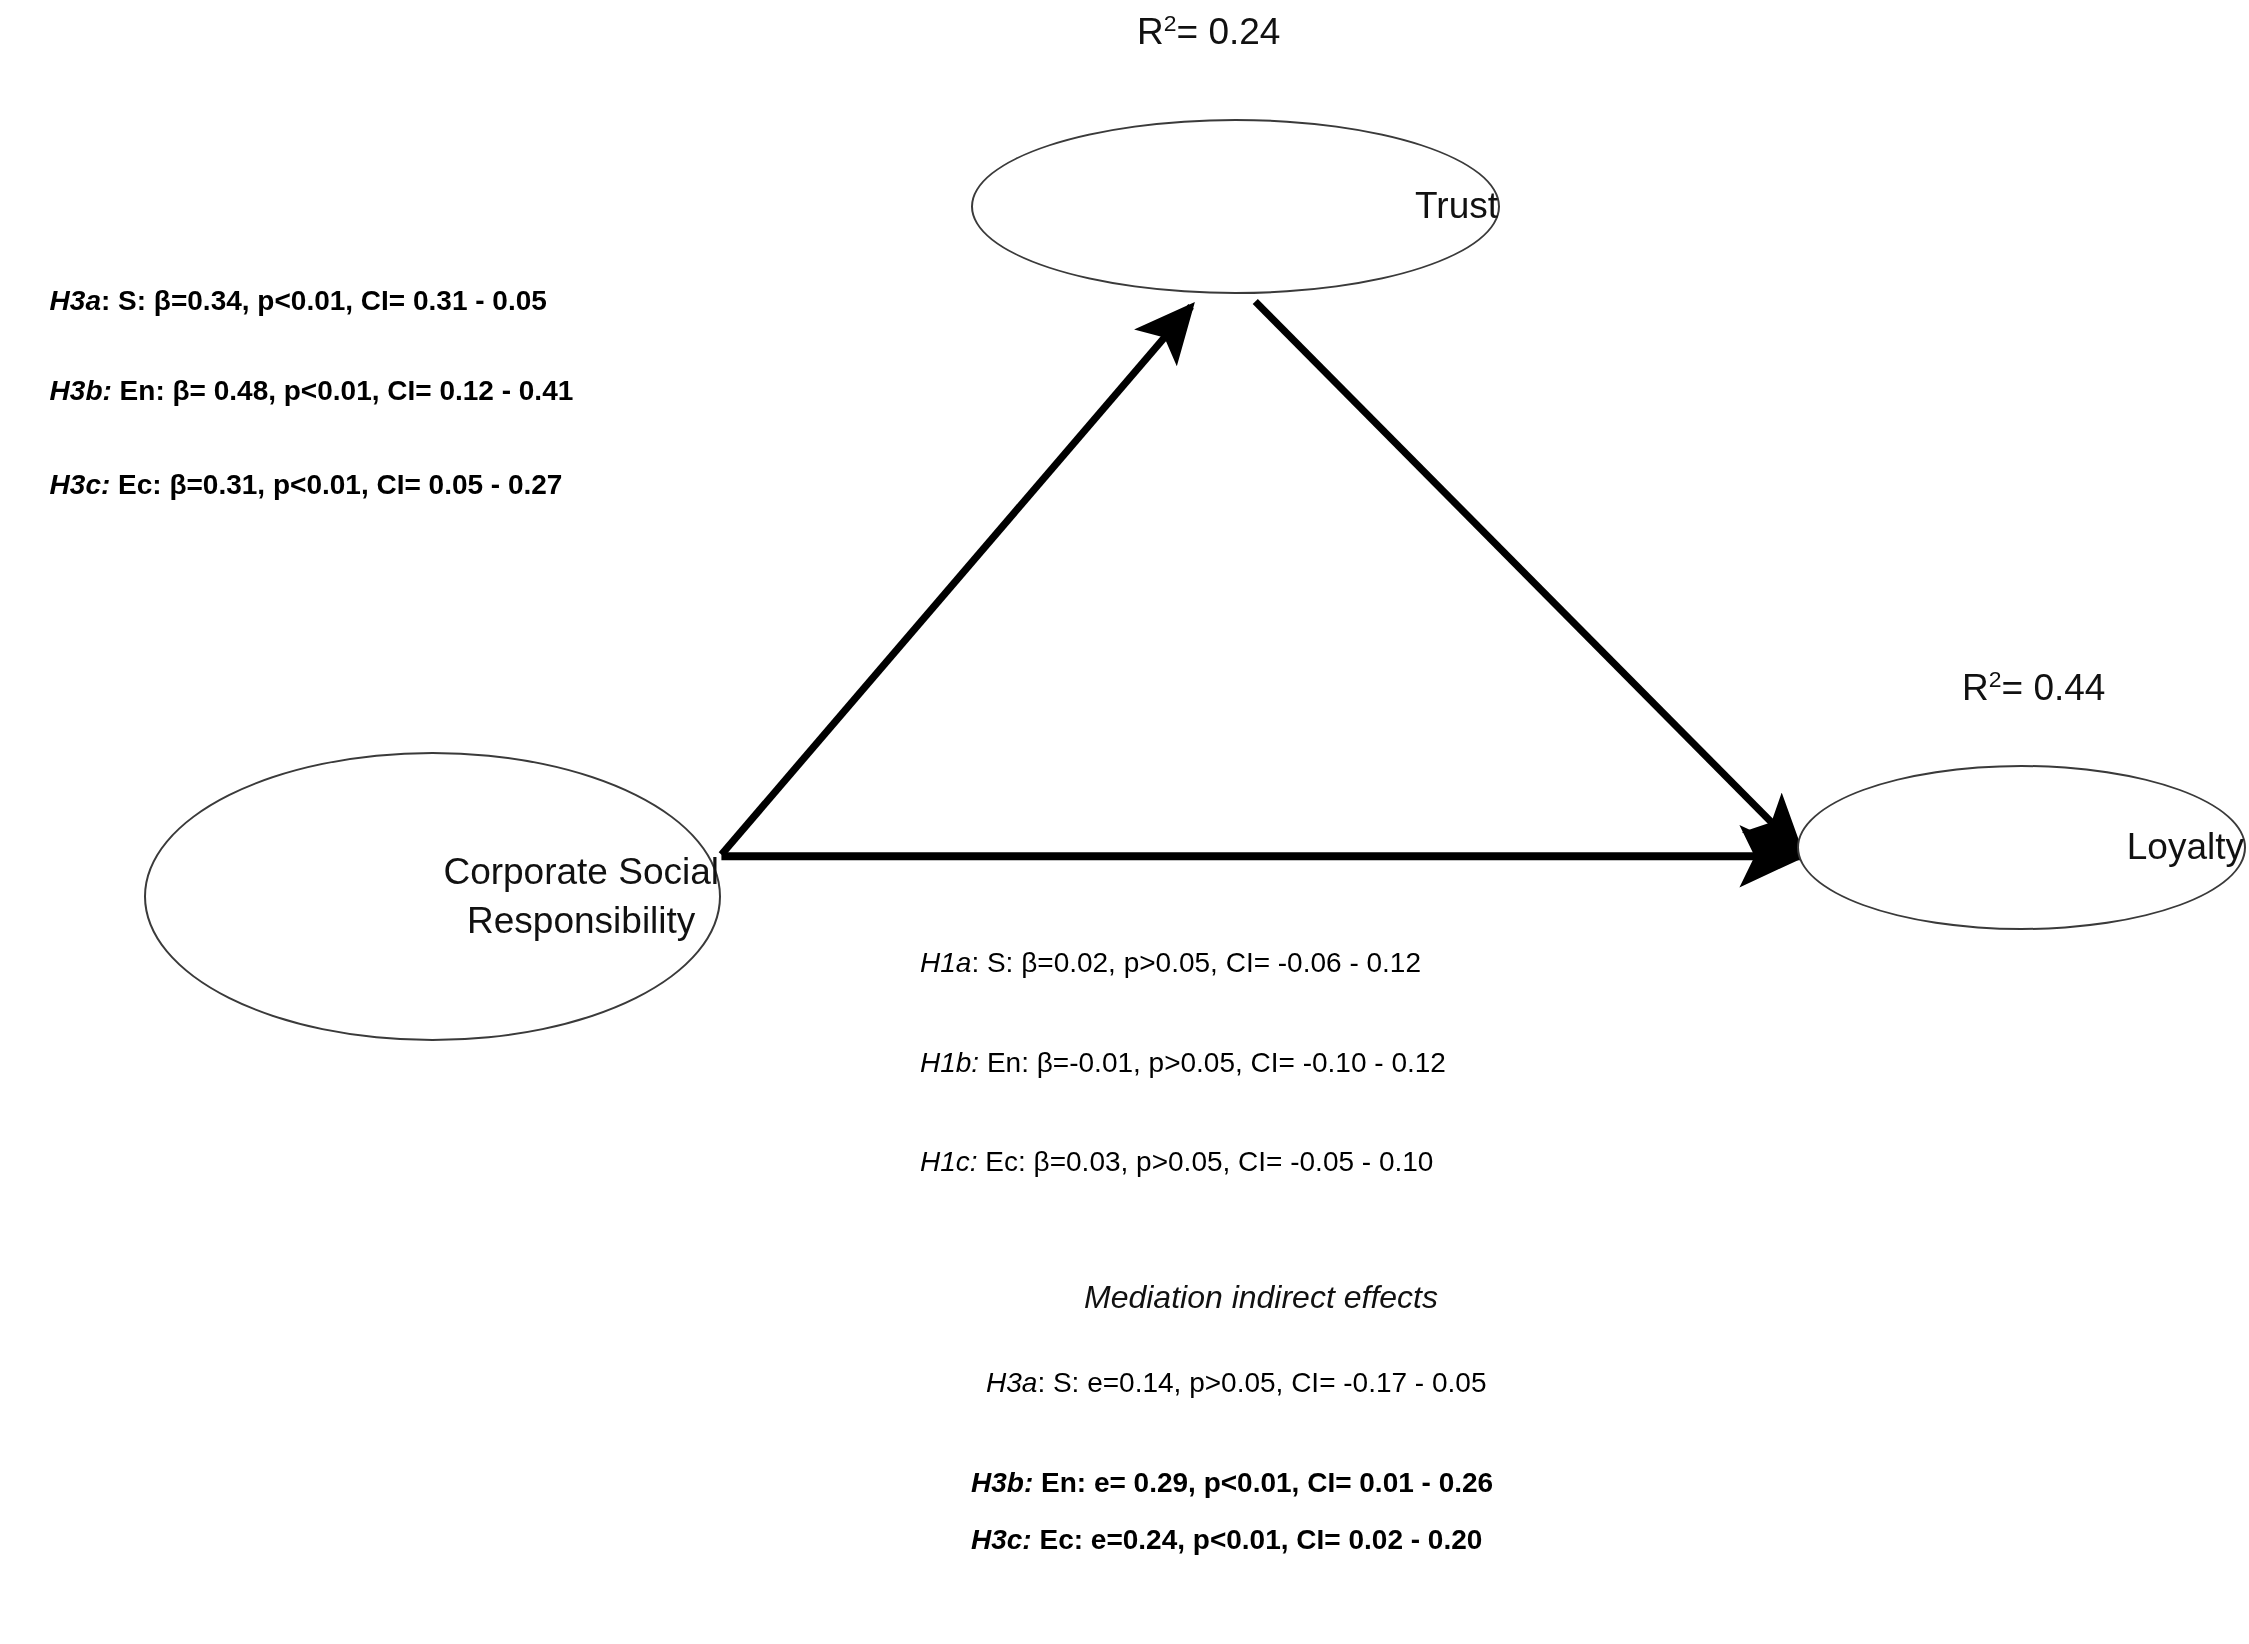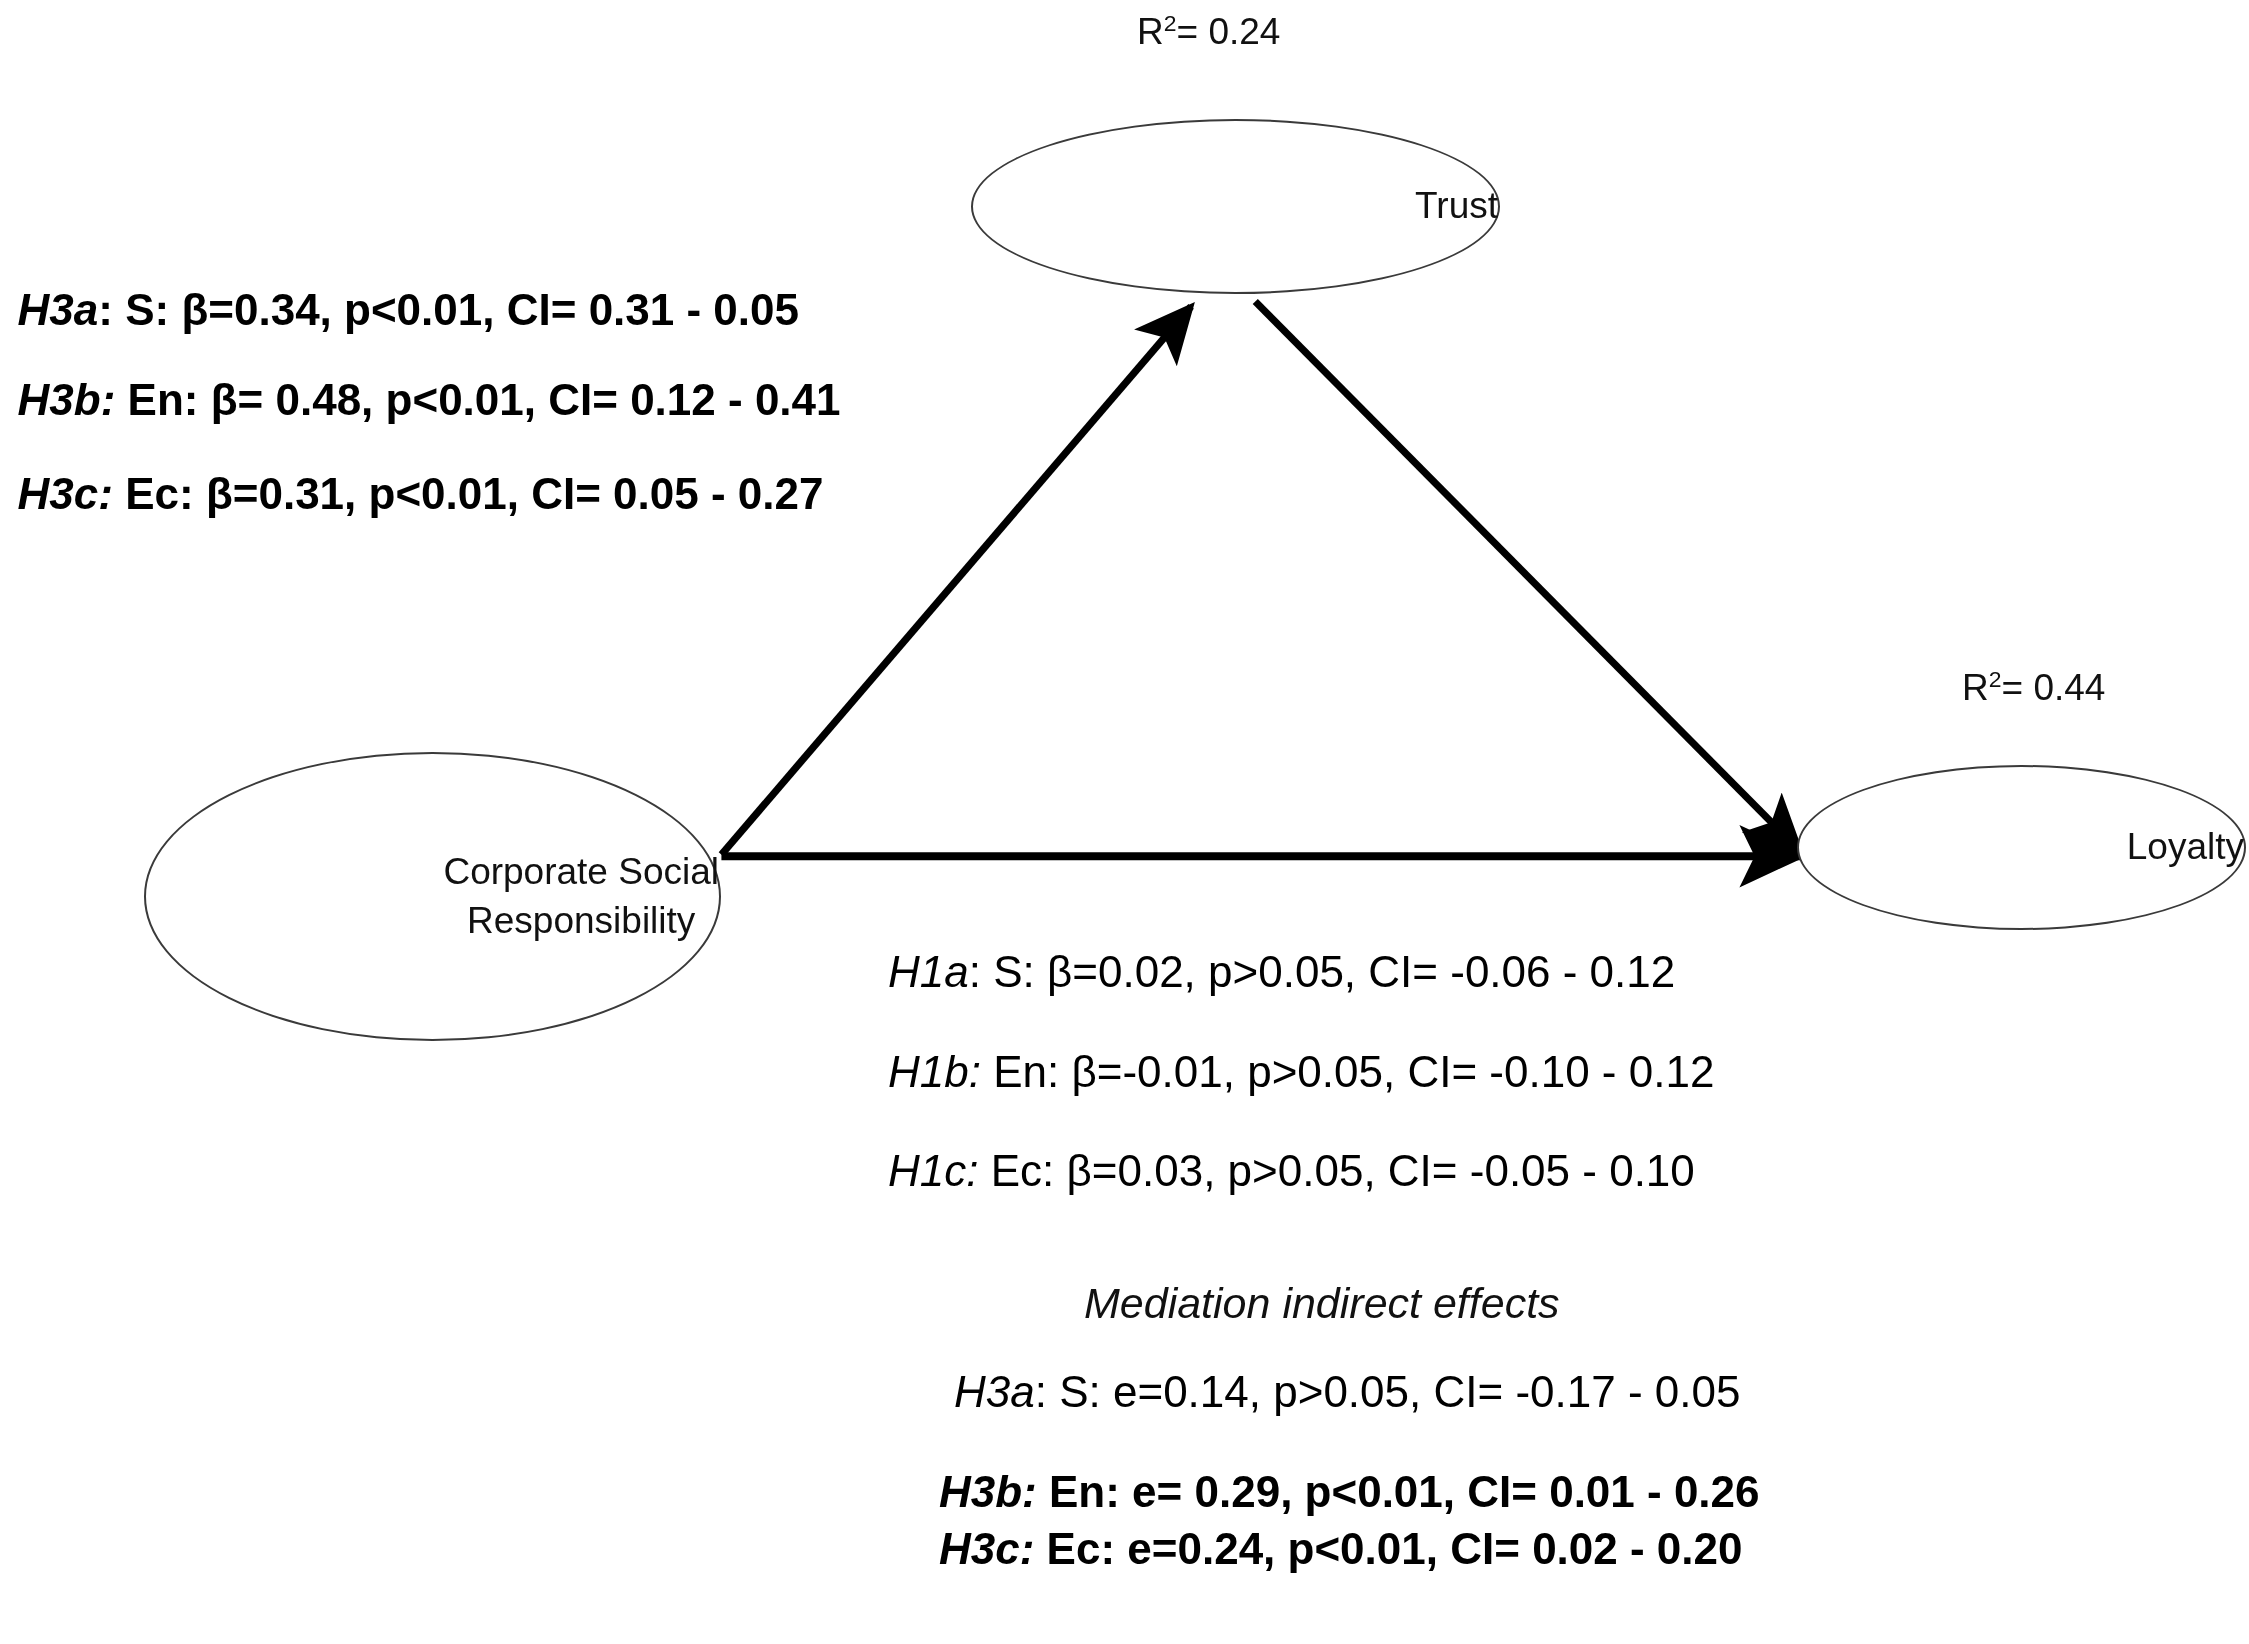--- a/index.html
+++ b/index.html
@@ -46,36 +46,37 @@
     color: #111111;
   }
   .r2-label sup {
     font-size: 0.62em;
     vertical-align: super;
     line-height: 0;
   }
   .path-label {
     position: absolute;
     white-space: nowrap;
-    font-size: 44px;
+    font-size: 28px;
     color: #000000;
+    margin-left: 32px;
   }
   .path-label .hyp {
     font-style: italic;
   }
   .bold-row {
     font-weight: bold;
   }
   .reg-row {
     font-weight: normal;
   }
   .block-heading {
     position: absolute;
     font-style: italic;
-    font-size: 43px;
+    font-size: 32px;
     white-space: nowrap;
     color: #111111;
   }
 </style>
 </head>
 <body>
 
 <div id="canvas">
 
   <svg id="edges" viewBox="0 0 2807 2052" xmlns="http://www.w3.org/2000/svg">

